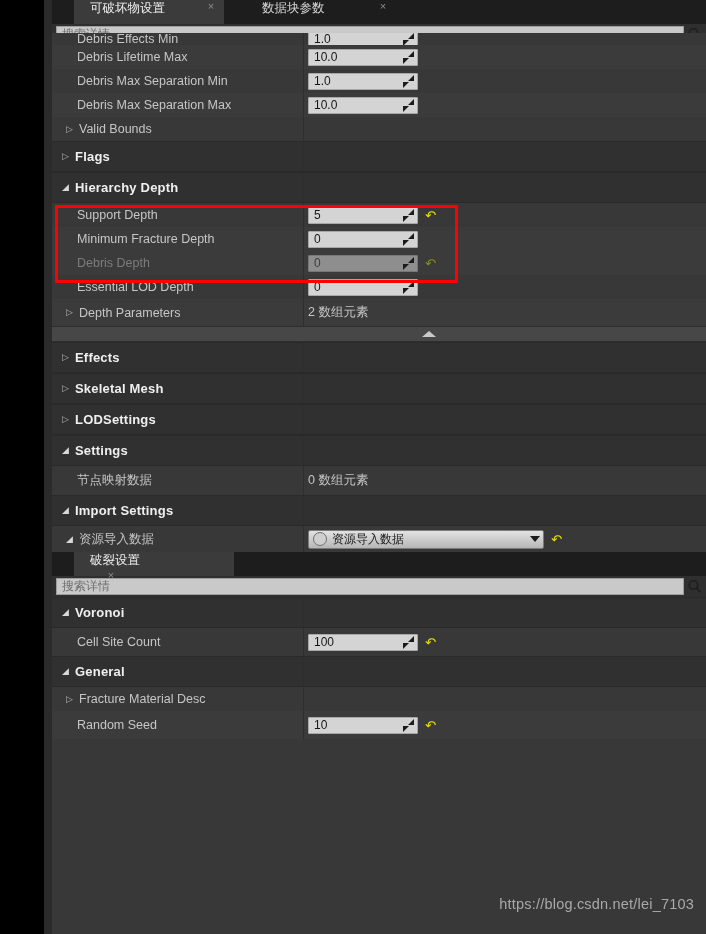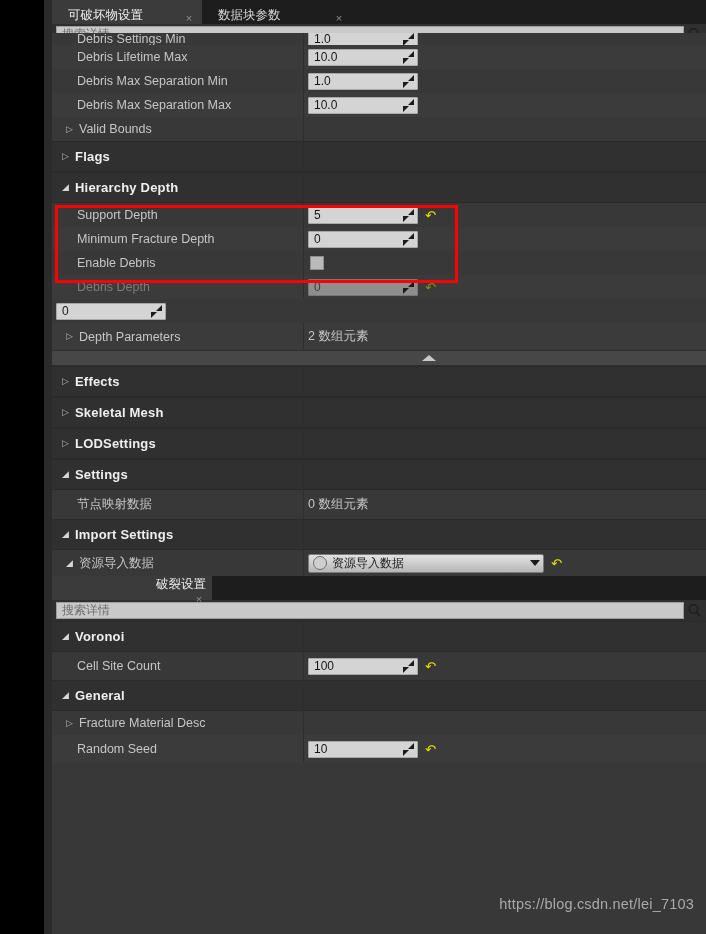--- a/index.html
+++ b/index.html
@@ -43,27 +43,28 @@
     position: relative;
     height: 24px;
     background: #1d1d1d;
     display: flex;
     align-items: flex-end;
   }
   .tab {
     height: 24px;
     min-width: 150px;
     display: flex;
-    align-items: flex-end;
+    align-items: flex-start;
     padding: 0 6px 0 16px;
     box-sizing: border-box;
     background: #1d1d1d;
     color: #d8d8d8;
     font-size: 12.5px;
     position: relative;
+    margin-left: 22px;
   }
   .tab.active { background: #3b3b3b; color: #eeeeee; }
   .tab .tab-label { flex: 1; white-space: nowrap; }
   .tab .tab-close {
     width: 14px; text-align: center;
     color: #8d8d8d; font-size: 11px;
     margin-left: 14px;
   }
   .tab-rest { flex: 1; height: 24px; background: #1d1d1d; }
 
@@ -316,21 +317,21 @@
         <svg width="15" height="15" viewBox="0 0 15 15" aria-hidden="true">
           <circle cx="6.5" cy="6" r="4.2" fill="none" stroke="#1e1e1e" stroke-width="1.6"></circle>
           <line x1="9.6" y1="9.2" x2="13" y2="13.2" stroke="#1e1e1e" stroke-width="1.8"></line>
         </svg>
       </div>
     </div>
 
     <div class="rows">
 
       <div class="row base clip-top" style="margin-top:-12px;">
-        <div class="name indent">Debris Settings Min</div>
+        <div class="name indent">Debris Effects Min</div>
         <div class="value">
           <div class="numfield">
             <span>1.0</span>
             <span class="spin"></span>
           </div>
         </div>
       </div>
 
       <div class="row alt">
         <div class="name indent">Debris Lifetime Max</div>
@@ -400,39 +401,34 @@
       <div class="row alt">
         <div class="name indent">Minimum Fracture Depth</div>
         <div class="value">
           <div class="numfield">
             <span>0</span>
             <span class="spin"></span>
           </div>
         </div>
       </div>
 
-      <div class="row base">
-        <div class="name indent">Enable Debris</div>
-        <div class="value">
-          <div class="checkbox"></div>
-        </div>
-      </div>
 
       <div class="row alt">
         <div class="name indent disabled">Debris Depth</div>
         <div class="value">
           <div class="numfield disabled">
             <span>0</span>
             <span class="spin"></span>
           </div>
           <span class="reset-icon" style="color:#8b8b1e;">↶</span>
         </div>
       </div>
 
       <div class="row base">
+        <div class="name indent">Essential LOD Depth</div>
         <div class="value">
           <div class="numfield">
             <span>0</span>
             <span class="spin"></span>
           </div>
         </div>
       </div>
 
       <div class="row alt" style="height:27px;">
         <div class="name">

